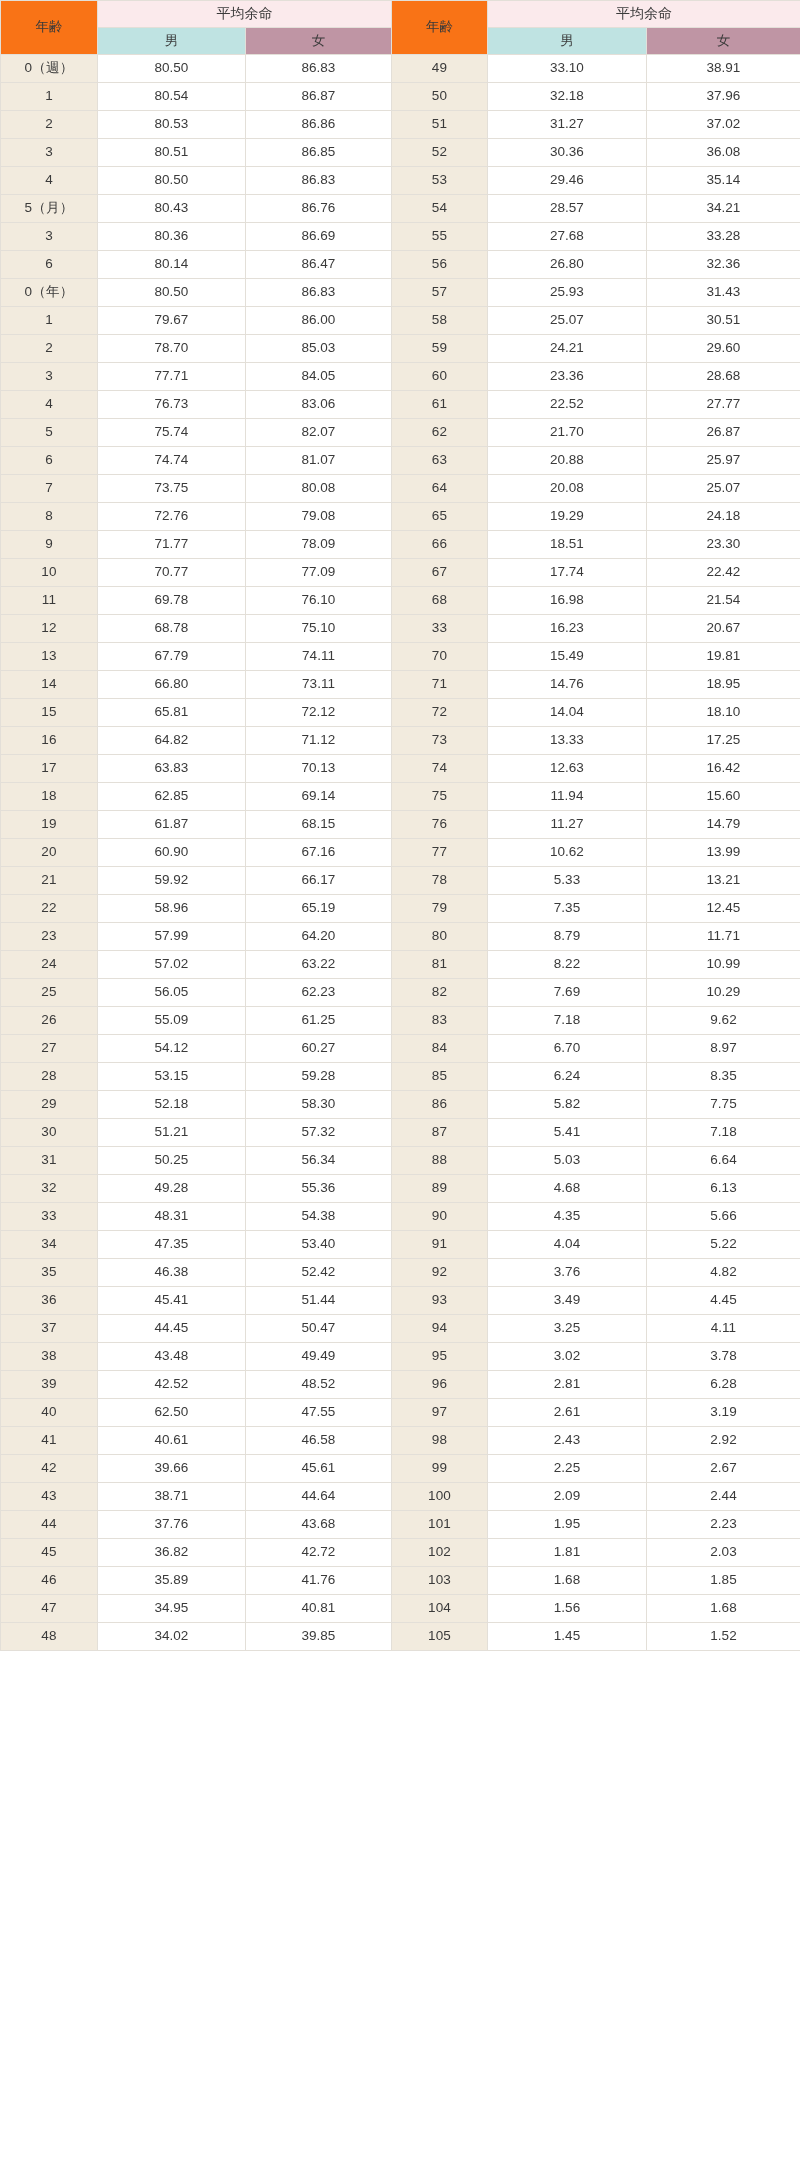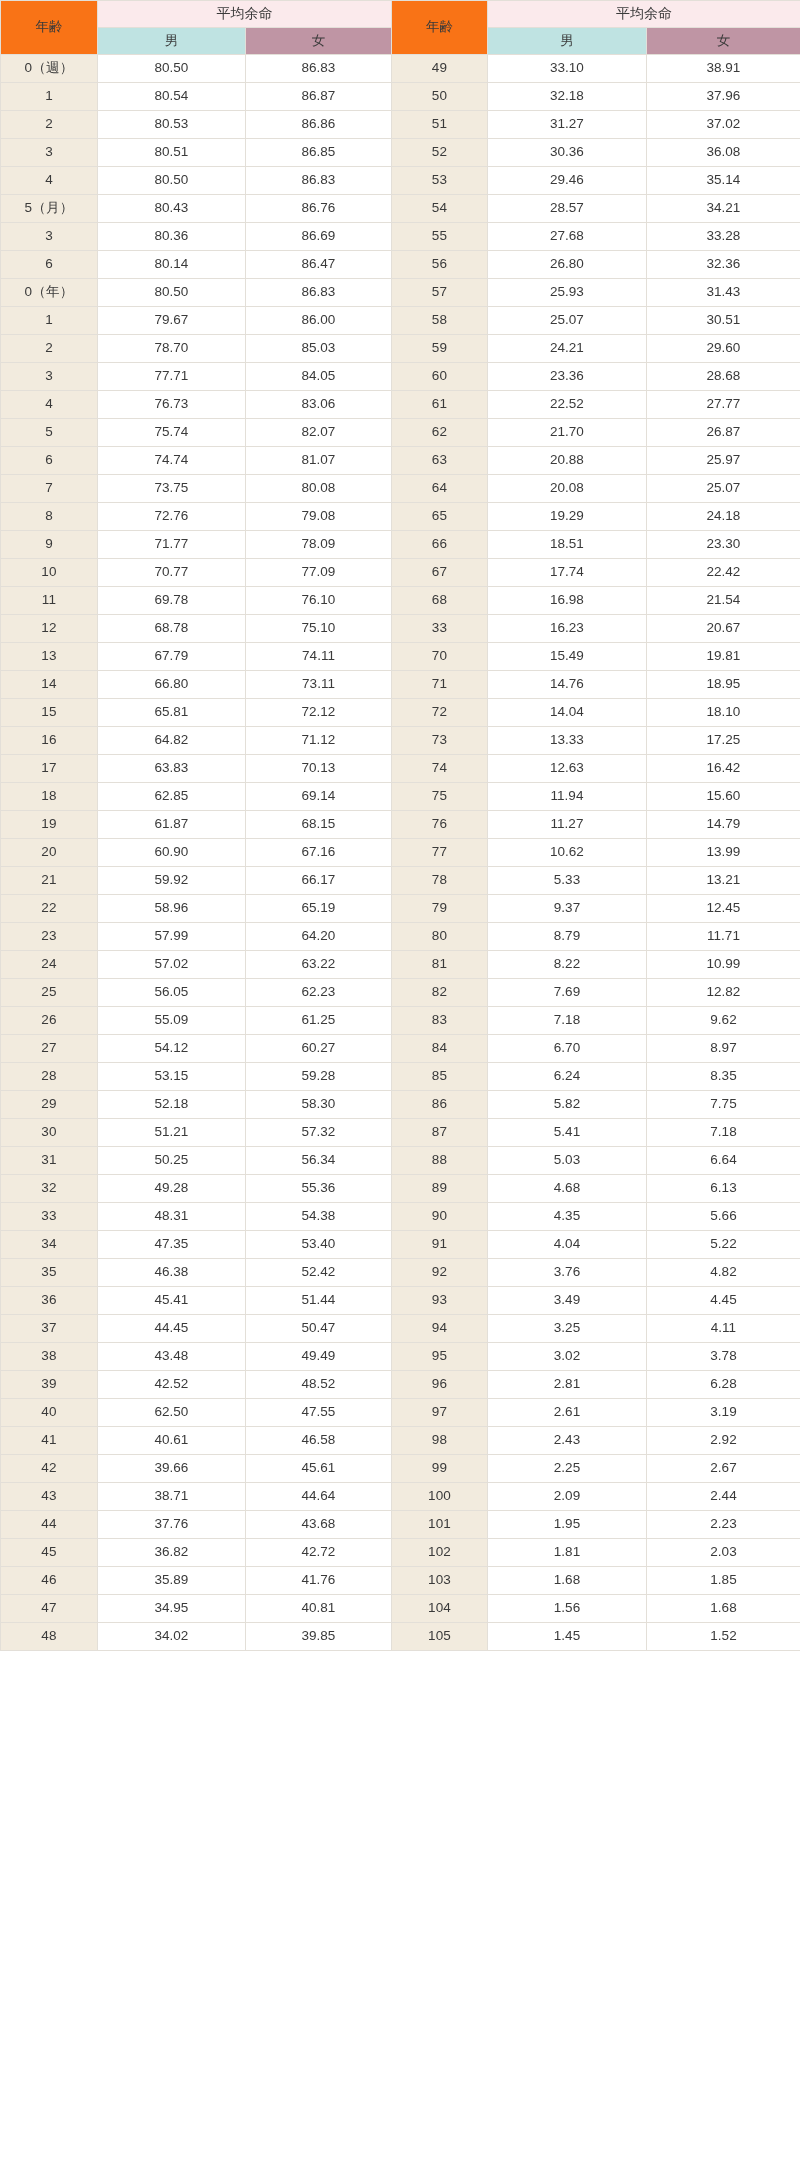--- a/index.html
+++ b/index.html
@@ -341,21 +341,21 @@
           <td class="val-cell">66.17</td>
           <td class="age-cell">78</td>
           <td class="val-cell">5.33</td>
           <td class="val-cell">13.21</td>
         </tr>
         <tr>
           <td class="age-cell">22</td>
           <td class="val-cell">58.96</td>
           <td class="val-cell">65.19</td>
           <td class="age-cell">79</td>
-          <td class="val-cell">9.37</td>
+          <td class="val-cell">7.35</td>
           <td class="val-cell">12.45</td>
         </tr>
         <tr>
           <td class="age-cell">23</td>
           <td class="val-cell">57.99</td>
           <td class="val-cell">64.20</td>
           <td class="age-cell">80</td>
           <td class="val-cell">8.79</td>
           <td class="val-cell">11.71</td>
         </tr>
@@ -366,21 +366,21 @@
           <td class="age-cell">81</td>
           <td class="val-cell">8.22</td>
           <td class="val-cell">10.99</td>
         </tr>
         <tr>
           <td class="age-cell">25</td>
           <td class="val-cell">56.05</td>
           <td class="val-cell">62.23</td>
           <td class="age-cell">82</td>
           <td class="val-cell">7.69</td>
-          <td class="val-cell">12.82</td>
+          <td class="val-cell">10.29</td>
         </tr>
         <tr>
           <td class="age-cell">26</td>
           <td class="val-cell">55.09</td>
           <td class="val-cell">61.25</td>
           <td class="age-cell">83</td>
           <td class="val-cell">7.18</td>
           <td class="val-cell">9.62</td>
         </tr>
         <tr>

